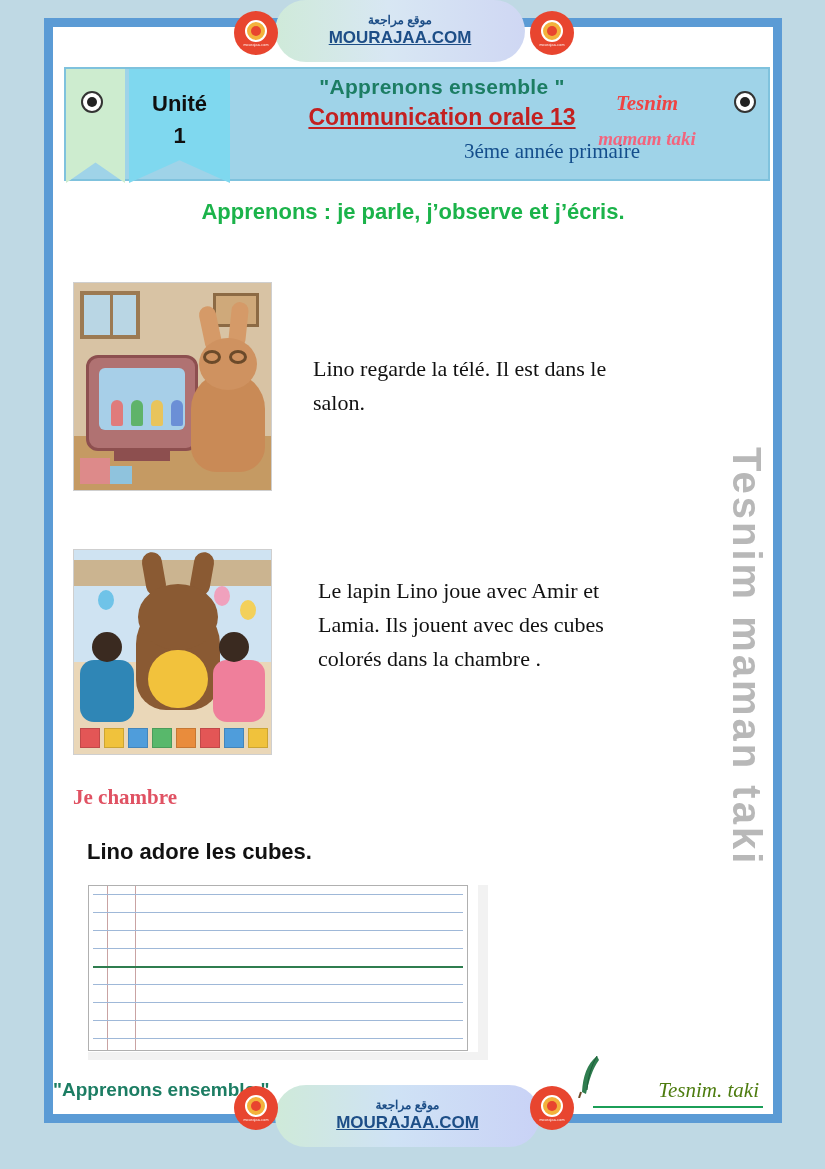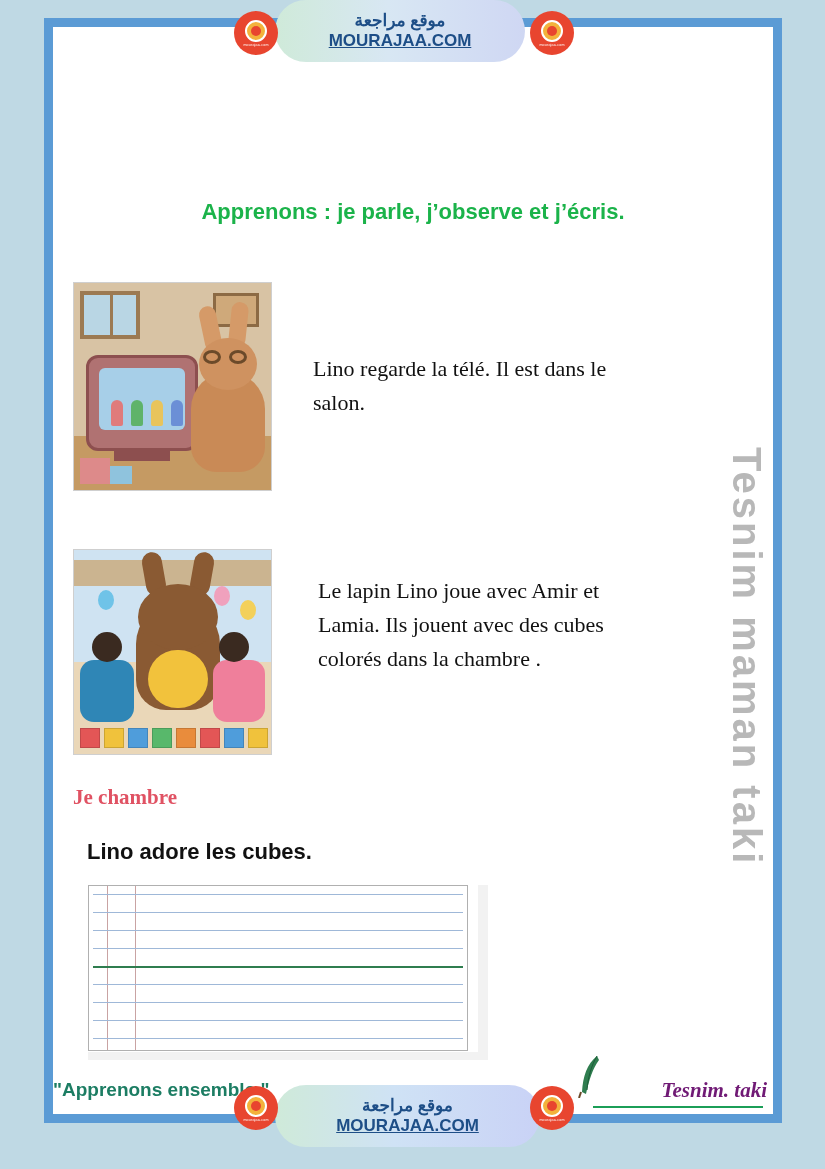--- a/index.html
+++ b/index.html
@@ -41,21 +41,21 @@
     height: 62px;
     border-radius: 34px;
     background: linear-gradient(90deg, #cfead9 0%, #d8e7f3 45%, #cfd7f3 100%);
     z-index: 40;
     display: flex;
     flex-direction: column;
     align-items: center;
     justify-content: center;
     line-height: 1.15;
   }
-  .wm-ar { color: #1d4e87; font-size: 17px; font-weight: bold; direction: rtl; }
+  .wm-ar { color: #1d4e87; font-size: 12px; font-weight: bold; direction: rtl; }
   .wm-url { color: #1d4e87; font-size: 17px; font-weight: bold; text-decoration: underline; }
 
   .wm-badge {
     position: absolute;
     width: 44px; height: 44px;
     border-radius: 50%;
     background: #e8452f;
     z-index: 41;
     display: flex; align-items: center; justify-content: center;
     flex-direction: column;
@@ -287,25 +287,25 @@
   .footer-left {
     position: absolute;
     left: 0px; bottom: 13px;
     font-size: 19px;
     font-weight: bold;
     color: #1c7d63;
     font-family: "Liberation Sans", sans-serif;
   }
   .footer-right {
     position: absolute;
-    right: 6px; bottom: 11px;
+    right: 14px; bottom: 11px;
     font-size: 21px;
-    font-weight: bold;
+    font-weight: normal;
     font-style: italic;
-    color: #701a75;
+    color: #4d7c0f;
     font-family: "Liberation Serif", serif;
   }
   .footer-rule {
     position: absolute;
     left: 540px; right: 10px; bottom: 6px;
     height: 2px; background: #1b9e57;
   }
   .feather {
     position: absolute;
     right: 170px; bottom: 16px;
@@ -348,20 +348,41 @@
   .s2-girl-head { position:absolute; right:22px; top:82px; width:30px; height:30px; background:#3a2a20; border-radius:50%;}
   .s2-girl-body { position:absolute; right:6px; top:110px; width:52px; height:62px; background:#ef7f9b; border-radius:14px;}
   .s2-cube { position:absolute; width:20px; height:20px; bottom:6px; border:1px solid rgba(0,0,0,.15);}
 </style>
 </head>
 <body>
 
 <div class="sheet">
   <div class="sheet-inner">
 
+    <div class="header">
+      <div class="hdr-left-flag"></div>
+      <div class="dot-badge" id="hdr-dot-left"></div>
+      <div class="dot-badge" id="hdr-dot-right"></div>
+
+      <div class="unite-flag">
+        <div class="unite-label">Unité</div>
+        <div class="unite-num">1</div>
+      </div>
+
+      <div class="hdr-center">
+        <div class="hdr-title">"Apprenons ensemble "</div>
+        <div class="hdr-sub">Communication orale 13</div>
+        <div class="hdr-level">3éme année primaire</div>
+      </div>
+
+      <div class="hdr-right">
+        <div class="l1">Tesnim</div>
+        <div class="l2">mamam taki</div>
+      </div>
+    </div>
 
     <div class="objective">Apprenons : je parle, j’observe et j’écris.</div>
 
     <div class="side-wm">Tesnim maman taki</div>
 
     <div class="row" id="row2">
       <div class="pic pic-2">
         <div class="scene2">
           <div class="s2-shelf"></div>
           <div class="s2-balloon" style="left:24px;top:40px;background:#6fc3e8;"></div>

